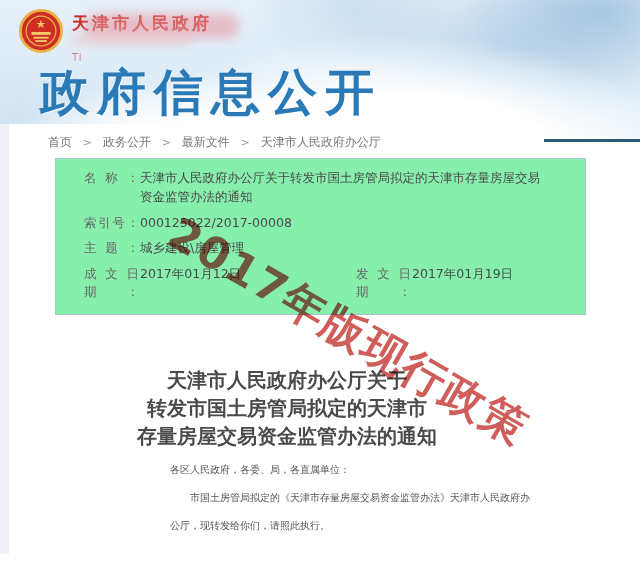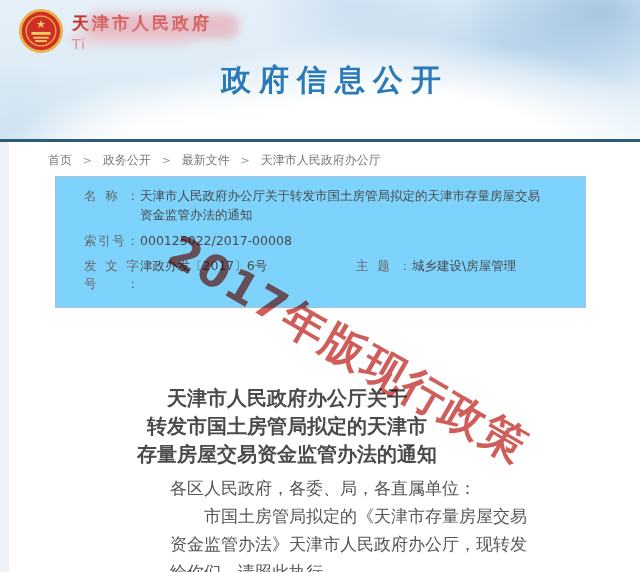--- a/index.html
+++ b/index.html
@@ -13,61 +13,61 @@
       radial-gradient(ellipse 200px 100px at 30% 125%, #ffffff 50%, rgba(255,255,255,0) 100%),
       radial-gradient(ellipse 190px 110px at 94% 8%, rgba(123,170,210,.55), rgba(123,170,210,0) 72%),
       radial-gradient(ellipse 230px 130px at 78% 35%, rgba(150,190,224,.45), rgba(150,190,224,0) 70%),
       radial-gradient(ellipse 130px 90px at 55% 5%, rgba(165,200,230,.40), rgba(165,200,230,0) 75%),
       radial-gradient(ellipse 160px 90px at 3% 95%, rgba(185,212,234,.55), rgba(185,212,234,0) 75%),
       linear-gradient(180deg,#e6f0f9 0%,#dcebf6 60%,#e9f3fa 100%);}
   .logo-row{position:absolute;left:18px;top:8px;display:flex;align-items:flex-start;}
   .emblem{width:46px;height:46px;display:block;}
   .site-name{margin-left:8px;margin-top:4px;font-size:17px;font-weight:bold;
     color:var(--site-name-red,#c42b20);letter-spacing:3px;text-shadow:0 0 1px rgba(196,43,32,.4);}
-  .site-sub{position:absolute;left:72px;top:36px;font-size:14px;color:rgba(205,115,125,.85);letter-spacing:1px;}
+  .site-sub{position:absolute;left:72px;top:52px;font-size:10px;color:rgba(205,115,125,.85);letter-spacing:1px;}
   .smudge1{position:absolute;left:84px;top:13px;width:155px;height:26px;border-radius:13px;
     background:rgba(233,152,162,.55);filter:blur(5px);}
   .smudge2{position:absolute;left:70px;top:32px;width:120px;height:14px;border-radius:8px;
     background:rgba(240,190,198,.45);filter:blur(5px);}
-  .banner-title{position:absolute;left:40px;right:10px;top:60px;text-align:center;
-    font-size:30px;font-weight:bold;color:var(--banner-title,#2b7ab8);letter-spacing:8px;
+  .banner-title{position:absolute;left:40px;right:10px;top:60px;
+    font-size:49px;font-weight:bold;color:var(--banner-title,#2b7ab8);letter-spacing:8px;
     text-shadow:1px 1px 0 rgba(255,255,255,.7);}
   .divider{position:absolute;left:0;top:139px;width:640px;height:3px;background:var(--divider,#2d5a75);}
 
   
-  .content{position:absolute;left:0;top:142px;width:544px;height:430px;background:#fff;}
+  .content{position:absolute;left:0;top:124px;width:544px;height:430px;background:#fff;}
   .edge-left{position:absolute;left:0;top:0;width:9px;height:430px;background:#eef2f7;}
 
   .breadcrumb{position:absolute;left:48px;top:10px;font-size:12px;color:#777;}
   .breadcrumb .crumb{color:#777;cursor:pointer;}
   .breadcrumb .sep{color:#999;margin:0 7px;font-size:11px;}
 
   
   .info-table{position:absolute;left:55px;top:34px;width:529px;border:1px solid #a9c0d6;
-    background:#7dd3fc;padding:7px 0 9px 0;font-size:12.5px;color:#555;}
+    background:#86efac;padding:7px 0 9px 0;font-size:12.5px;color:#555;}
   .trow{display:flex;align-items:flex-start;padding:3px 0 4px 0;}
   .lbl{width:56px;margin-left:28px;flex:none;color:#666;line-height:1.45;
     text-align:justify;text-align-last:justify;text-justify:inter-character;letter-spacing:1px;}
   .val{color:#4a4a4a;line-height:1.5;}
   .cell-l{display:flex;width:272px;flex:none;}
   .cell-l .val{width:170px;}
   .cell-r{display:flex;flex:1;}
   .cell-r .val{width:150px;}
   .name-row .val{width:400px;}
 
   
   .watermark{position:absolute;left:128px;top:178px;width:440px;text-align:center;
     transform:rotate(30deg);transform-origin:center;
     font-size:44px;font-weight:bold;letter-spacing:2px;white-space:nowrap;
     color:var(--watermark-red,#c53a35);opacity:.82;mix-blend-mode:multiply;pointer-events:none;}
 
   
   .doc-title{position:absolute;left:40px;right:10px;top:242px;text-align:center;
     font-size:20px;font-weight:600;color:#4a4a4a;line-height:28px;}
-  .doc-body{position:absolute;left:170px;top:332px;width:364px;font-size:17px;
+  .doc-body{position:absolute;left:170px;top:332px;width:364px;font-size:10px;
     color:#555;line-height:28px;}
   .doc-body .indent{text-indent:2em;}
 </style>
 </head>
 <body>
 
 <div id="page">
 
   <div class="banner">
     <div class="logo-row">
@@ -107,27 +107,33 @@
         <span class="lbl">名称：</span>
         <span class="val">天津市人民政府办公厅关于转发市国土房管局拟定的天津市存量房屋交易资金监管办法的通知</span>
       </div>
       <div class="trow">
         <div class="cell-l">
           <span class="lbl">索引号：</span>
           <span class="val">000125022/2017-00008</span>
         </div>
       </div>
       <div class="trow">
-        <div class="cell-l">
-          <span class="lbl">发文字号：</span>
-          <span class="val">津政办发〔2017〕6号</span>
-        </div>
         <div class="cell-r">
           <span class="lbl">主题：</span>
           <span class="val">城乡建设\房屋管理</span>
+        </div>
+      </div>
+      <div class="trow">
+        <div class="cell-l">
+          <span class="lbl">成文日期：</span>
+          <span class="val">2017年01月12日</span>
+        </div>
+        <div class="cell-r">
+          <span class="lbl">发文日期：</span>
+          <span class="val">2017年01月19日</span>
         </div>
       </div>
     </div>
 
     <div class="doc-title">
       <div>天津市人民政府办公厅关于</div>
       <div>转发市国土房管局拟定的天津市</div>
       <div>存量房屋交易资金监管办法的通知</div>
     </div>
 

